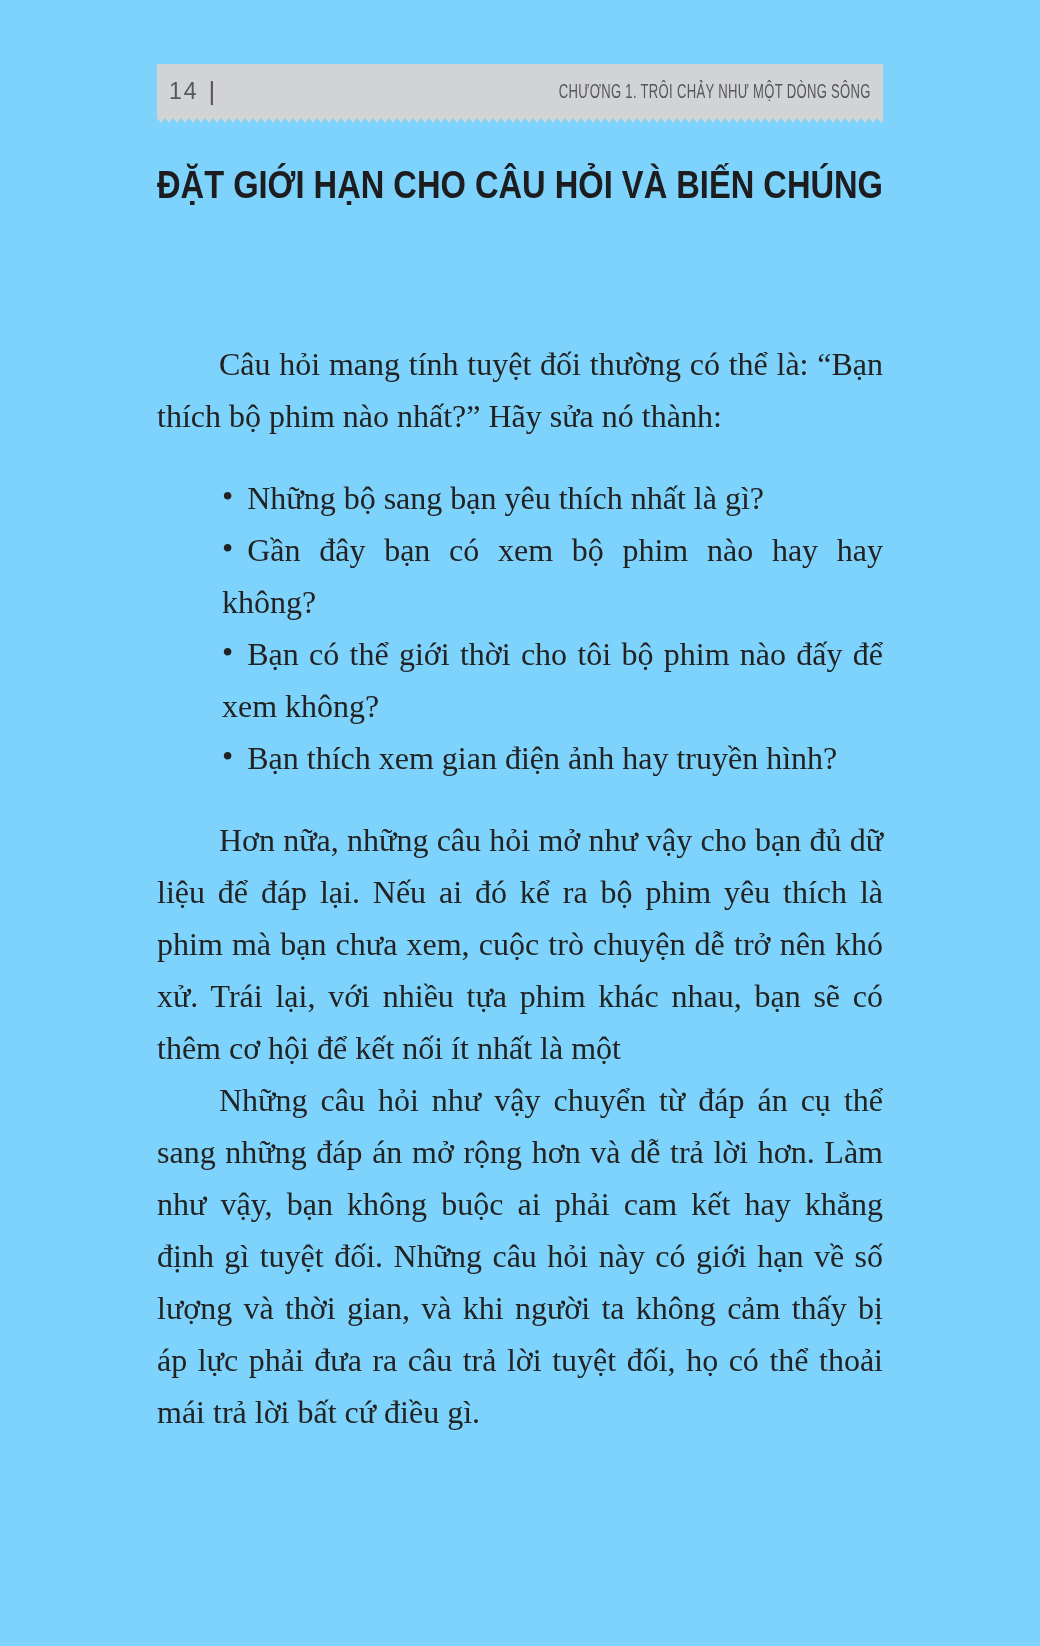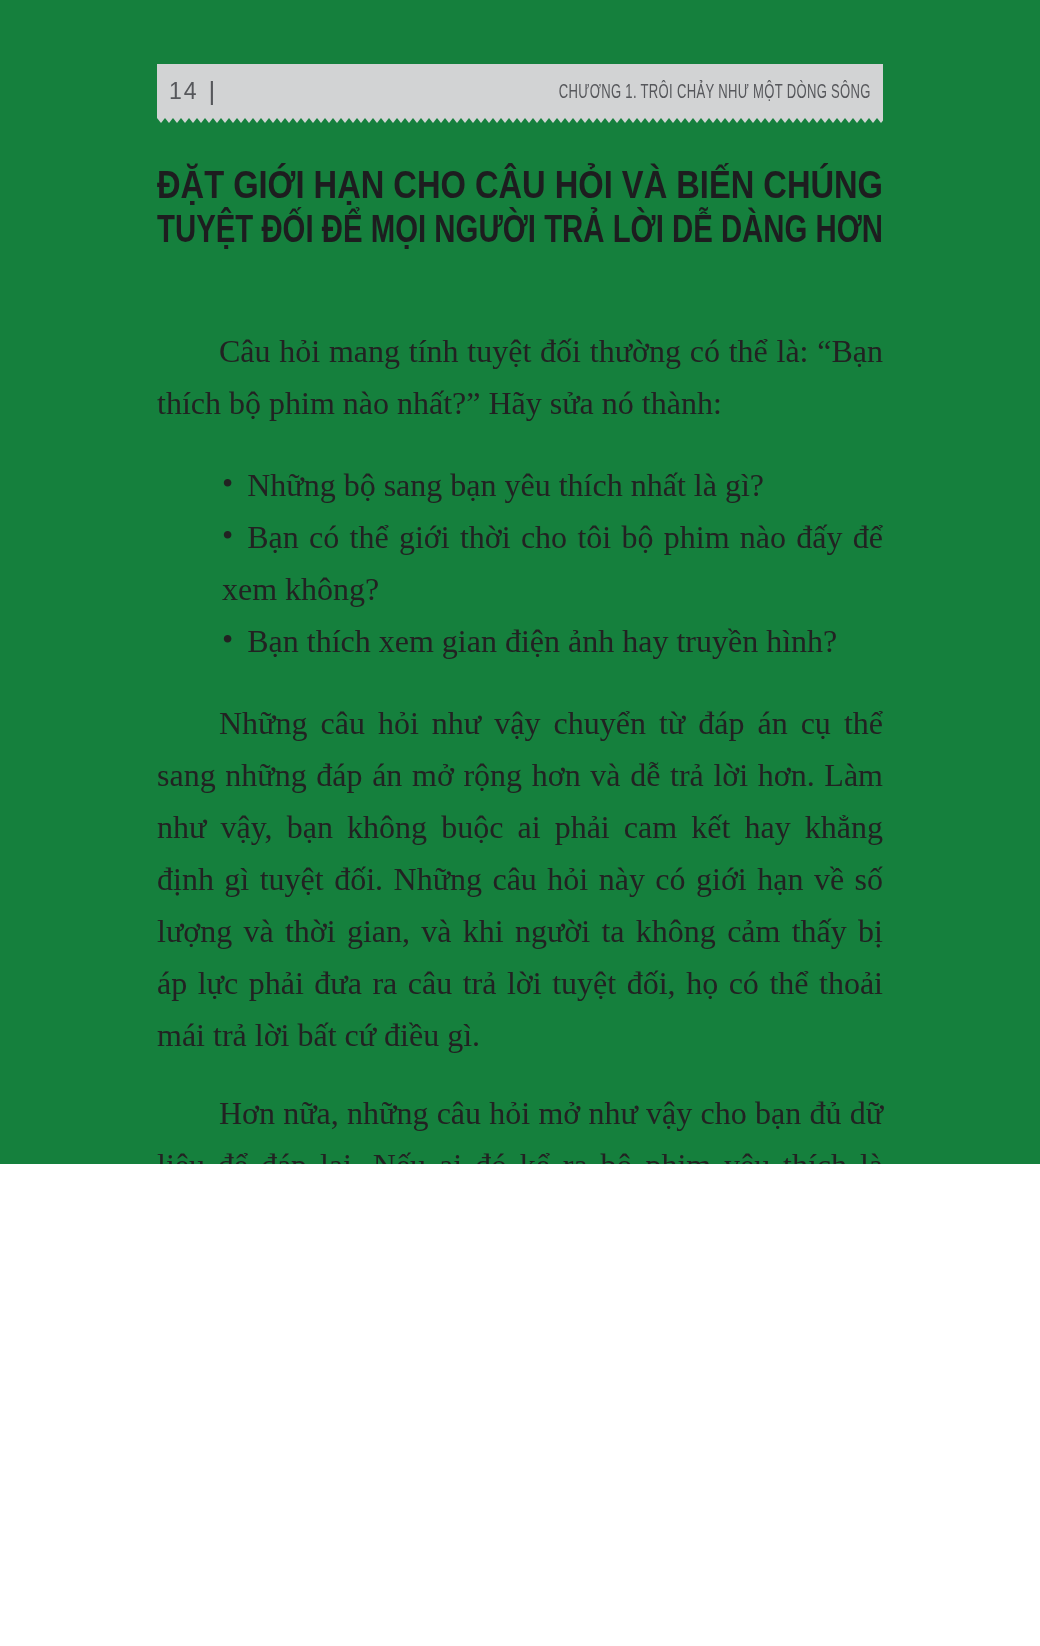--- a/index.html
+++ b/index.html
@@ -1,20 +1,20 @@
 <!DOCTYPE html>
 <html lang="vi"><head>
 <meta charset="utf-8">
 <style>
   html,body{margin:0;padding:0;background:#ffffff;}
   .page{
     position:relative;
     width:1040px;
-    height:1164px;
-    background:#15803d;
+    height:1646px;
+    background:#7dd3fc;
     overflow:hidden;
   }
   
   .header-bar{
     position:absolute;
     left:157px; top:64px;
     width:726px; height:54px;
     background:#d2d3d4;
     box-sizing:border-box;
     display:flex;
@@ -60,21 +60,21 @@
     transform-origin:left center;
     font-family:"Liberation Sans", sans-serif;
     font-weight:700;
     font-size:38px;
     line-height:44px;
     letter-spacing:0px;
   }
   
   .bodycol{
     position:absolute;
-    left:157px; top:325px;
+    left:157px; top:338px;
     width:726px;
     font-family:"Liberation Serif", serif;
     font-size:32px;
     line-height:52px;
     color:#222222;
     text-align:justify;
   }
   .para{margin:0;text-indent:62px;}
   .para.p1{margin-bottom:30px;}
   .para.p2{margin-bottom:26px;}
@@ -111,37 +111,37 @@
         <path d="M0 0 H8 L4 5 Z" fill="#d2d3d4"></path>
       </pattern>
     </defs>
     <rect width="726" height="6" fill="url(#tp)"></rect>
   </svg>
 
   <h1 class="heading" style="margin:0;font-weight:700;">
     <div class="hline">
       <span class="fit-line" style="transform: scaleX(0.858965);">ĐẶT GIỚI HẠN CHO CÂU HỎI VÀ BIẾN CHÚNG</span>
     </div>
-    <div class="hline">
-      <span class="fit-line" style="transform: scaleX(0.77279);">TUYỆT ĐỐI ĐỂ MỌI NGƯỜI TRẢ LỜI DỄ DÀNG HƠN</span>
-    </div>
   </h1>
 
   <div class="bodycol">
     <p class="para p1">Câu hỏi mang tính tuyệt đối thường có thể là: “Bạn thích bộ phim nào nhất?” Hãy sửa nó thành:</p>
 
     <ul class="qlist">
       <li>
         <span class="marker">•</span><span>Những bộ sang bạn yêu thích nhất là gì?</span>
       </li>
       <li>
+        <span class="marker">•</span><span>Gần đây bạn có xem bộ phim nào hay hay không?</span>
+      </li>
+      <li>
         <span class="marker">•</span><span>Bạn có thể giới thời cho tôi bộ phim nào đấy để xem không?</span>
       </li>
       <li>
         <span class="marker">•</span><span>Bạn thích xem gian điện ảnh hay truyền hình?</span>
       </li>
     </ul>
 
+    <p class="para p3">Hơn nữa, những câu hỏi mở như vậy cho bạn đủ dữ liệu để đáp lại. Nếu ai đó kể ra bộ phim yêu thích là phim mà bạn chưa xem, cuộc trò chuyện dễ trở nên khó xử. Trái lại, với nhiều tựa phim khác nhau, bạn sẽ có thêm cơ hội để kết nối ít nhất là một</p>
     <p class="para p2">Những câu hỏi như vậy chuyển từ đáp án cụ thể sang những đáp án mở rộng hơn và dễ trả lời hơn. Làm như vậy, bạn không buộc ai phải cam kết hay khẳng định gì tuyệt đối. Những câu hỏi này có giới hạn về số lượng và thời gian, và khi người ta không cảm thấy bị áp lực phải đưa ra câu trả lời tuyệt đối, họ có thể thoải mái trả lời bất cứ điều gì.</p>
-    <p class="para p3">Hơn nữa, những câu hỏi mở như vậy cho bạn đủ dữ liệu để đáp lại. Nếu ai đó kể ra bộ phim yêu thích là phim mà bạn chưa xem, cuộc trò chuyện dễ trở nên khó xử. Trái lại, với nhiều tựa phim khác nhau, bạn sẽ có thêm cơ hội để kết nối ít nhất là một</p>
   </div>
 
 </div>
 
 </body></html>

